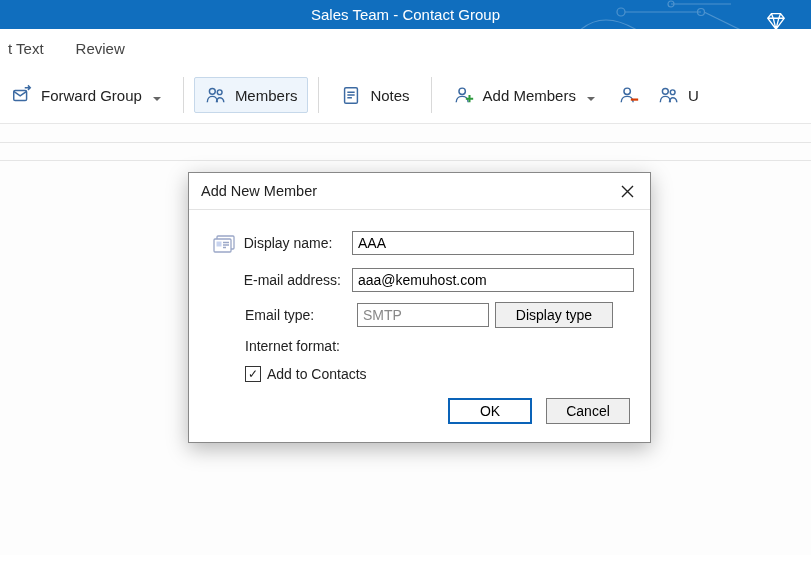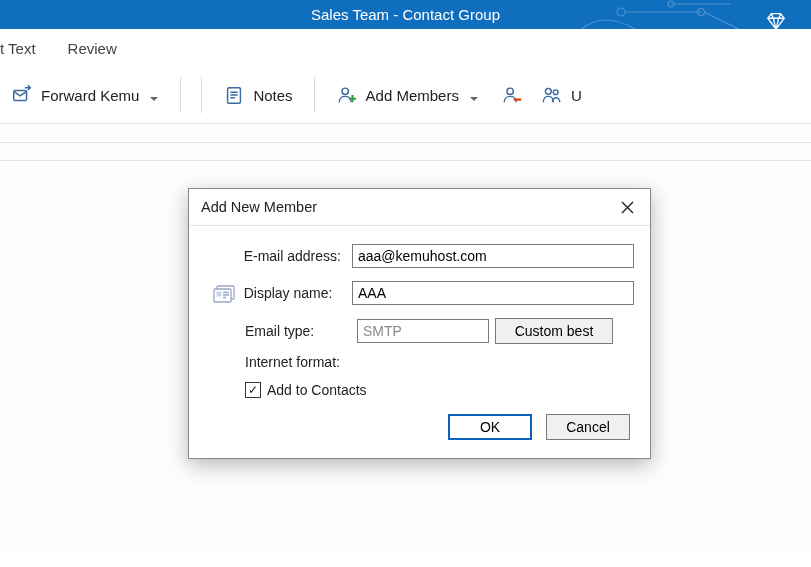--- a/index.html
+++ b/index.html
@@ -62,21 +62,21 @@
     color: #fff;
   }
   .titlebar .gem svg { width: 22px; height: 22px; stroke: #fff; fill: none; stroke-width: 1.4; }
 
   
   .menubar {
     height: 38px;
     display: flex;
     align-items: center;
     gap: 32px;
-    padding-left: 0px;
+    padding-left: 8px;
     background: #fff;
     color: #444;
   }
   .menubar span { font-size: 15px; cursor: default; }
 
   
   .ribbon {
     height: 56px;
     background: #fff;
     border-bottom: 1px solid #e7e7e7;
@@ -128,21 +128,21 @@
     height: 1px;
     background: #e5e5e5;
   }
   .content-area .thin-line.l1 { top: 18px; }
   .content-area .thin-line.l2 { top: 36px; }
 
   
   .dialog {
     position: absolute;
     left: 188px;
-    top: 188px;
+    top: 172px;
     width: 461px;
     background: #fff;
     border: 1px solid #888;
     box-shadow: 0 6px 20px rgba(0,0,0,0.28);
   }
   .dialog-titlebar {
     height: 36px;
     display: flex;
     align-items: center;
     justify-content: space-between;
@@ -277,28 +277,39 @@
 <div class="ribbon">
 
   <span class="ribbon-btn">
     <span class="ribbon-icon">
       <svg viewBox="0 0 24 24">
           <rect x="3" y="7" width="14" height="11" rx="1.5"></rect>
           <path d="M3 8 L10 13 L17 8"></path>
           <path d="M15 4 L21 4 M18.5 1.5 L21 4 L18.5 6.5"></path>
         </svg>
     </span>
-    <span>Forward Kemu</span>
+    <span>Forward Group</span>
     <span class="caret"><svg viewBox="0 0 10 10">
           <path d="M1 3 L5 7 L9 3 Z"></path>
         </svg></span>
   </span>
 
   <div class="ribbon-sep"></div>
 
+  <span class="ribbon-btn selected">
+    <span class="ribbon-icon">
+      <svg viewBox="0 0 24 24">
+          <circle cx="8" cy="8" r="3.2"></circle>
+          <path d="M2.5 20 C2.5 15 6 13.5 8 13.5 C10 13.5 13.5 15 13.5 20"></path>
+          <circle cx="16" cy="9" r="2.6"></circle>
+          <path d="M12.5 20 C12.5 16.5 15 15 16 15 C18 15 20.5 16.5 20.5 20"></path>
+        </svg>
+    </span>
+    <span>Members</span>
+  </span>
 
   <div class="ribbon-sep"></div>
 
   <span class="ribbon-btn">
     <span class="ribbon-icon">
       <svg viewBox="0 0 24 24">
           <rect x="5" y="4" width="14" height="17" rx="1.5"></rect>
           <path d="M8 9 H16 M8 12 H16 M8 15 H13"></path>
         </svg>
     </span>
@@ -353,52 +364,52 @@
   <div class="dialog-titlebar">
     <span>Add New Member</span>
     <span class="dialog-close">
       <svg viewBox="0 0 13 13">
           <path d="M1 1 L12 12 M12 1 L1 12"></path>
         </svg>
     </span>
   </div>
 
   <div class="dialog-body">
-
-    <div class="form-row">
-      <div class="icon-cell"></div>
-      <div class="labels-col">E-mail address:</div>
-      <div class="field-col">
-        <input type="text" class="txt" value="aaa@kemuhost.com" style="">
-      </div>
-    </div>
 
     <div class="form-row">
       <div class="icon-cell">
         <svg viewBox="0 0 28 28">
             <g fill="none" stroke="#9aa7c7" stroke-width="1.3">
               <rect x="7" y="6" width="17" height="13" rx="1" fill="#fff"></rect>
               <rect x="4" y="9" width="17" height="13" rx="1" fill="#fff"></rect>
               <rect x="6.5" y="11.5" width="5" height="5" fill="#c7d3ef" stroke="none"></rect>
               <path d="M13 12.5 H19 M13 15 H19 M13 17.5 H16"></path>
             </g>
           </svg>
       </div>
       <div class="labels-col">Display name:</div>
       <div class="field-col">
         <input type="text" class="txt" value="AAA" style="">
       </div>
     </div>
 
     <div class="form-row">
       <div class="icon-cell"></div>
+      <div class="labels-col">E-mail address:</div>
+      <div class="field-col">
+        <input type="text" class="txt" value="aaa@kemuhost.com" style="">
+      </div>
+    </div>
+
+    <div class="form-row">
+      <div class="icon-cell"></div>
       <div class="labels-col">Email type:</div>
       <div class="field-col" style="display:flex;gap:6px;align-items:center">
         <input type="text" readonly="" class="txt narrow" value="SMTP" style="">
-        <button class="btn" style="min-width:118px">Custom best</button>
+        <button class="btn" style="min-width:118px">Display type</button>
       </div>
     </div>
 
     <div class="form-row">
       <div class="icon-cell"></div>
       <div class="labels-col">Internet format:</div>
     </div>
 
     <div class="checkbox-row">
       <span class="checkbox">✓</span>

